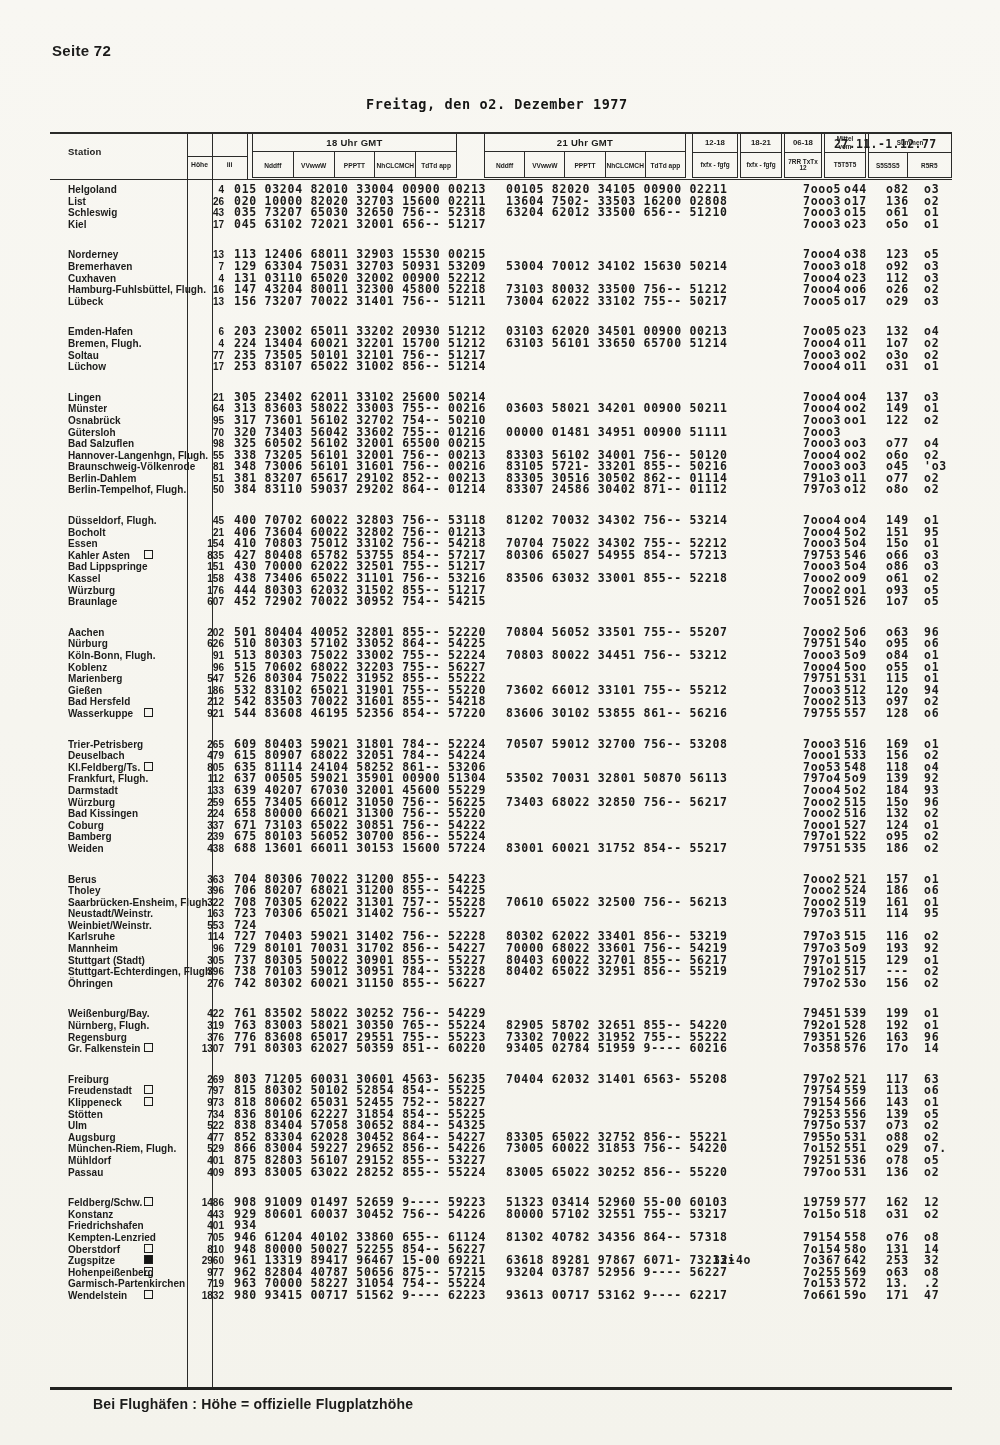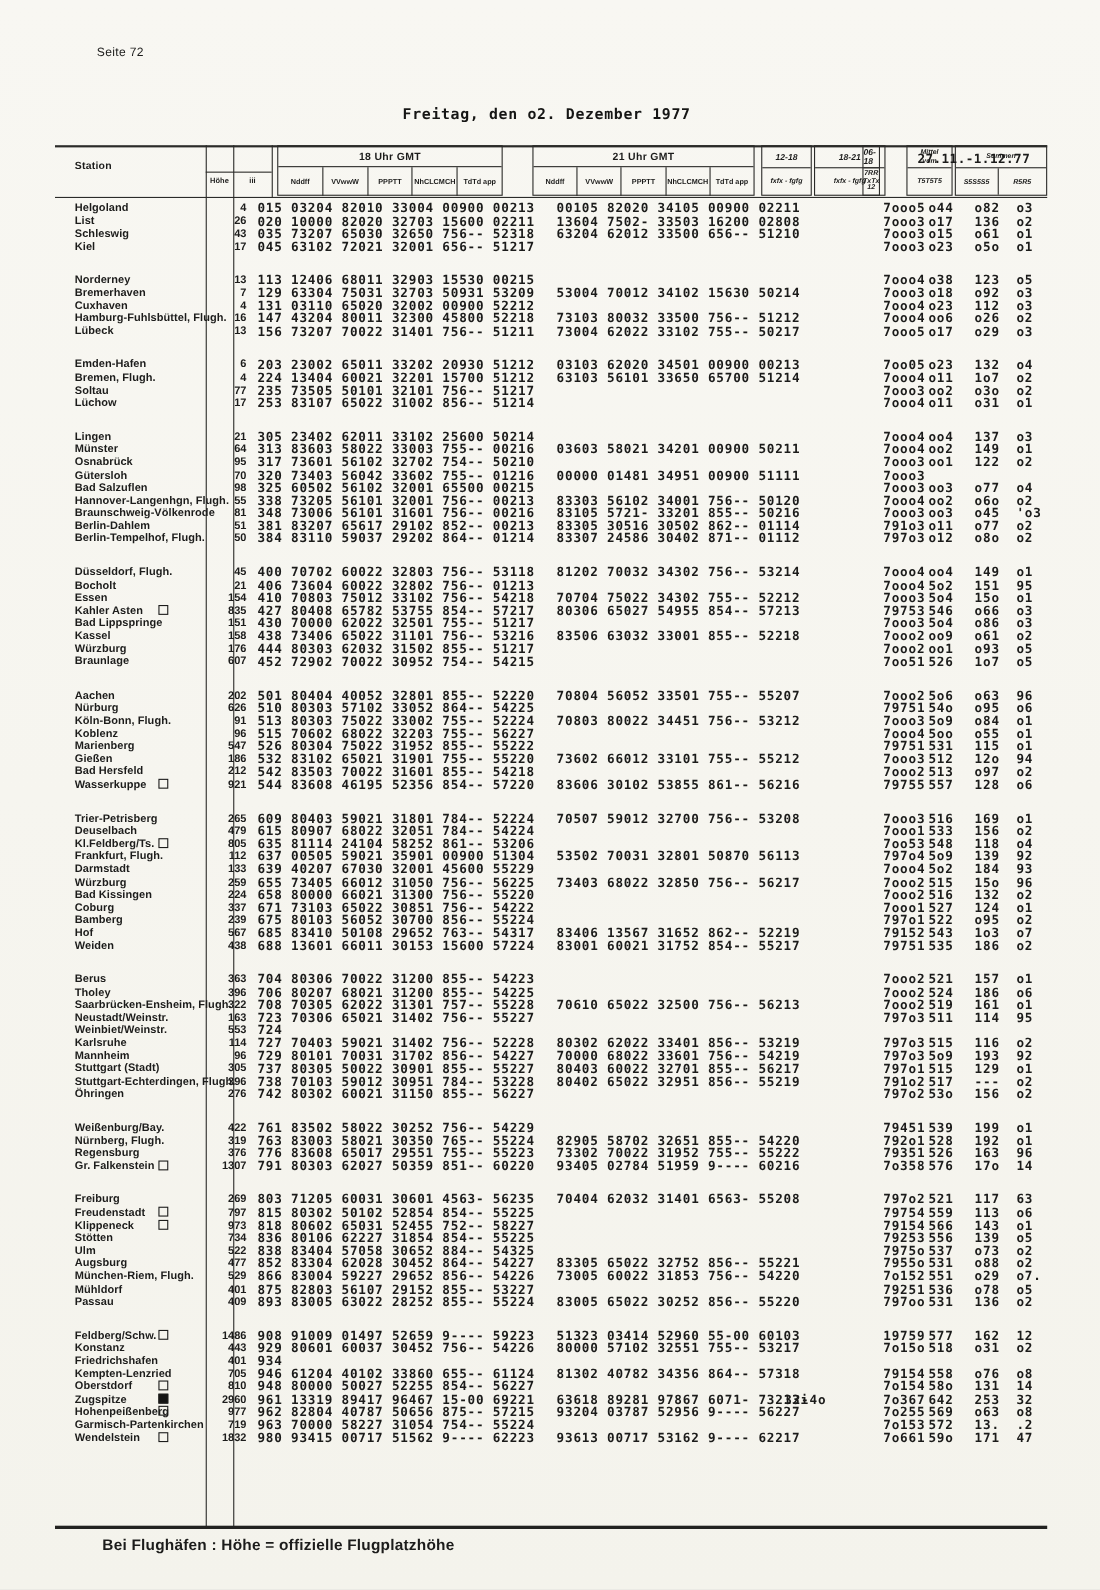--- a/index.html
+++ b/index.html
@@ -2,34 +2,34 @@
 <html><head>
 <meta charset="utf-8">
 <style>
   html,body{margin:0;padding:0;background:#e8e7e2;}
   .page{position:relative;width:1000px;height:1445px;margin:0 auto;overflow:hidden;
         background:linear-gradient(#f8f7f2,#f4f3ec);color:#1c1c1b;
         font-family:"Liberation Sans",sans-serif;}
   .abs{position:absolute;}
   .mono{font-family:"DejaVu Sans Mono",monospace;font-weight:700;letter-spacing:.72px;
         font-size:11.5px;color:#1b1b1a;}
-  .seite{left:52px;top:42px;font-size:11px;font-weight:400;letter-spacing:.3px;margin-left:36px;}
+  .seite{left:52px;top:42px;font-size:15px;font-weight:700;letter-spacing:.3px;}
   .title{left:366px;top:96px;font-family:"DejaVu Sans Mono",monospace;font-weight:600;
          font-size:13.5px;letter-spacing:.6px;color:#161615;}
   .hl{position:absolute;background:#2b2b29;}
   .vl{position:absolute;background:#2b2b29;width:1px;}
   
   .gbox{position:absolute;top:132px;height:46px;border:1px solid #2b2b29;box-sizing:border-box;}
   .gbt{height:18px;border-bottom:1px solid #2b2b29;display:flex;align-items:center;justify-content:center;
        font-size:9.5px;font-weight:700;letter-spacing:.3px;}
   .gbb{display:flex;height:26px;}
   .gcell{flex:1;display:flex;align-items:center;justify-content:center;text-align:center;
          font-size:6.6px;font-weight:700;letter-spacing:0;}
   .bl{border-left:1px solid #2b2b29;}
-  .rbox{position:absolute;top:132px;height:46px;border:1px solid #2b2b29;box-sizing:border-box;font-style:italic;}
+  .rbox{position:absolute;top:132px;height:46px;border:1px solid #2b2b29;box-sizing:border-box;}
   .rbt{height:19px;border-bottom:1px solid #2b2b29;display:flex;flex-direction:column;
        align-items:center;justify-content:center;font-size:7.8px;font-weight:700;line-height:8px;}
   .rbt .tiny{font-size:6.3px;font-weight:700;}
   .rbb{height:24px;display:flex;align-items:center;justify-content:center;text-align:center;
        font-size:6.4px;font-weight:700;line-height:6.5px;flex-direction:column;}
   .rbb-split{display:flex;height:24px;}
   .rbb-split>div{display:flex;align-items:center;justify-content:center;font-size:6.4px;font-weight:700;}
   .h-station{left:52px;top:146px;font-size:9.5px;font-weight:600;letter-spacing:.2px;margin-left:16px;}
   .h-hoehe{left:187px;top:161px;width:25px;text-align:center;font-size:6.8px;font-weight:700;}
   .h-iii{left:212px;top:161px;width:35px;text-align:center;font-size:6.8px;font-weight:700;}
@@ -93,25 +93,25 @@
         <div class="gcell bl">PPPTT</div>
         <div class="gcell bl">NhCLCMCH</div>
         <div class="gcell bl">TdTd app</div>
       </div>
   </div>
 
   <div class="rbox" style="left:692px;width:46px">
     <div class="rbt">12-18</div>
     <div class="rbb">fxfx - fgfg</div>
   </div>
-  <div class="rbox" style="left:740px;width:65px">
+  <div class="rbox" style="left:740px;width:42px">
     <div class="rbt">18-21</div>
     <div class="rbb">fxfx - fgfg</div>
   </div>
-  <div class="rbox" style="left:784px;width:16px">
+  <div class="rbox" style="left:784px;width:38px">
     <div class="rbt">06-18</div>
     <div class="rbb">
       <span>7RR TxTx</span>
       <span>12</span>
     </div>
   </div>
   <div class="rbox" style="left:824px;width:42px">
     <div class="rbt">
       <span class="tiny">Mittel</span>
       <span class="tiny">vom</span>
@@ -586,30 +586,20 @@
         <div class="row">
           <span class="c-st">Bamberg</span>
           <span class="c-hh">239</span>
           <span class="c-a mono">675 80103 56052 30700 856-- 55224</span>
           <span class="c-rr mono">797o1</span>
           <span class="c-t5 mono">522</span>
           <span class="c-s5 mono">o95</span>
           <span class="c-r5 mono">o2</span>
         </div>
         <div class="row">
-          <span class="c-st">Hof</span>
-          <span class="c-hh">567</span>
-          <span class="c-a mono">685 83410 50108 29652 763-- 54317</span>
-          <span class="c-b mono">83406 13567 31652 862-- 52219</span>
-          <span class="c-rr mono">79152</span>
-          <span class="c-t5 mono">543</span>
-          <span class="c-s5 mono">1o3</span>
-          <span class="c-r5 mono">o7</span>
-        </div>
-        <div class="row">
           <span class="c-st">Weiden</span>
           <span class="c-hh">438</span>
           <span class="c-a mono">688 13601 66011 30153 15600 57224</span>
           <span class="c-b mono">83001 60021 31752 854-- 55217</span>
           <span class="c-rr mono">79751</span>
           <span class="c-t5 mono">535</span>
           <span class="c-s5 mono">186</span>
           <span class="c-r5 mono">o2</span>
         </div>
       </div>

